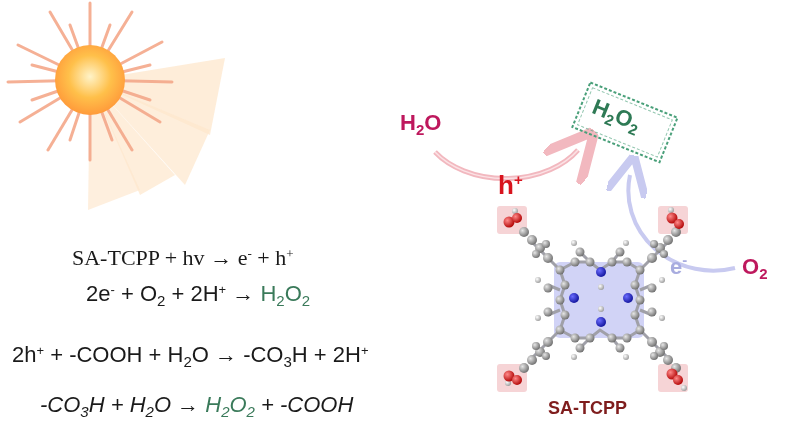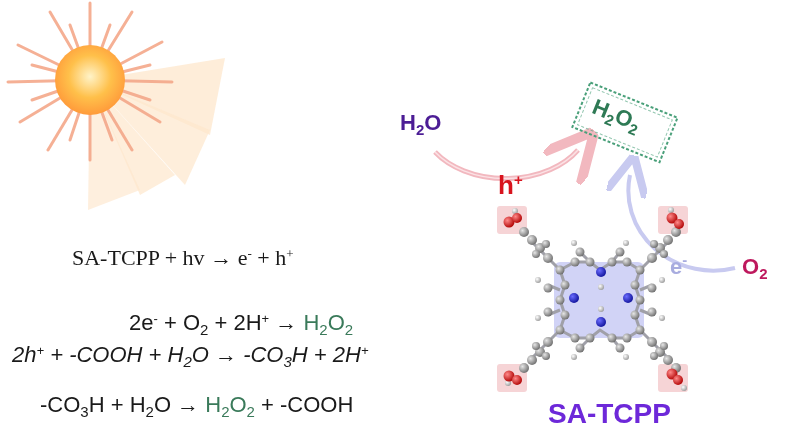--- a/index.html
+++ b/index.html
@@ -201,49 +201,49 @@
       <circle cx="672" cy="218" r="5.5"></circle>
         <circle cx="679" cy="224" r="5"></circle>
       <circle cx="509" cy="376" r="5.5"></circle>
         <circle cx="517" cy="380" r="5"></circle>
       <circle cx="672" cy="374" r="5.5"></circle>
         <circle cx="678" cy="380" r="5"></circle>
     </g>
   </g>
 </svg>
 
-<div class="lbl" style="left:400px; top:110px; font-size:22px; color:#4c1d95;">
+<div class="lbl" style="left:400px; top:110px; font-size:22px; color:#be185d;">
   <span>H</span><sub>2</sub><span>O</span>
 </div>
 
 <div class="lbl" style="left:590px; top:108px; font-size:22px; color:#2e7a55; transform:rotate(22deg); transform-origin:40px 14px;">
   <span>H</span><sub>2</sub><span>O</span><sub>2</sub>
 </div>
 
 <div class="lbl" style="left:498px; top:170px; font-size:26px; color:#d8141e;">
   <span>h</span><sup>+</sup>
 </div>
 
 <div class="lbl" style="left:670px; top:254px; font-size:22px; color:#a8acdf;">
   <span>e</span><sup>-</sup>
 </div>
 
 <div class="lbl" style="left:742px; top:254px; font-size:22px; color:#be185d;">
   <span>O</span><sub>2</sub>
 </div>
 
-<div class="lbl" style="left:548px; top:398px; font-size:28px; color:#6d28d9;">SA-TCPP</div>
+<div class="lbl" style="left:548px; top:398px; font-size:18px; color:#7f1d1d;">SA-TCPP</div>
 
 <div class="eq" style="left:72px; top:245px;font-family:Liberation Serif, serif;">
   <span>SA-TCPP + hv </span><span>→</span><span>  e</span><sup>-</sup><span> + h</span><sup>+</sup>
 </div>
 
-<div class="eq" style="left:86px; top:310px;margin-left:43px;">
+<div class="eq" style="left:86px; top:281px;">
   <span>2e</span><sup>-</sup><span> + O</span><sub>2</sub><span> + 2H</span><sup>+</sup><span> </span><span>→</span><span>  </span><span class="green"><span>H</span><sub>2</sub><span>O</span><sub>2</sub></span>
 </div>
 
-<div class="eq" style="left:12px; top:342px;font-style:italic;">
+<div class="eq" style="left:12px; top:342px;">
   <span>2h</span><sup>+</sup><span> + -COOH + H</span><sub>2</sub><span>O </span><span>→</span><span>  -CO</span><sub>3</sub><span>H  + 2H</span><sup>+</sup>
 </div>
 
-<div class="eq" style="left:40px; top:392px;">
+<div class="eq" style="left:40px; top:392px;font-style:italic;">
   <span>-CO</span><sub>3</sub><span>H + H</span><sub>2</sub><span>O </span><span>→</span><span>  </span><span class="green"><span>H</span><sub>2</sub><span>O</span><sub>2</sub></span><span> + -COOH</span>
 </div>
 
 </body></html>

